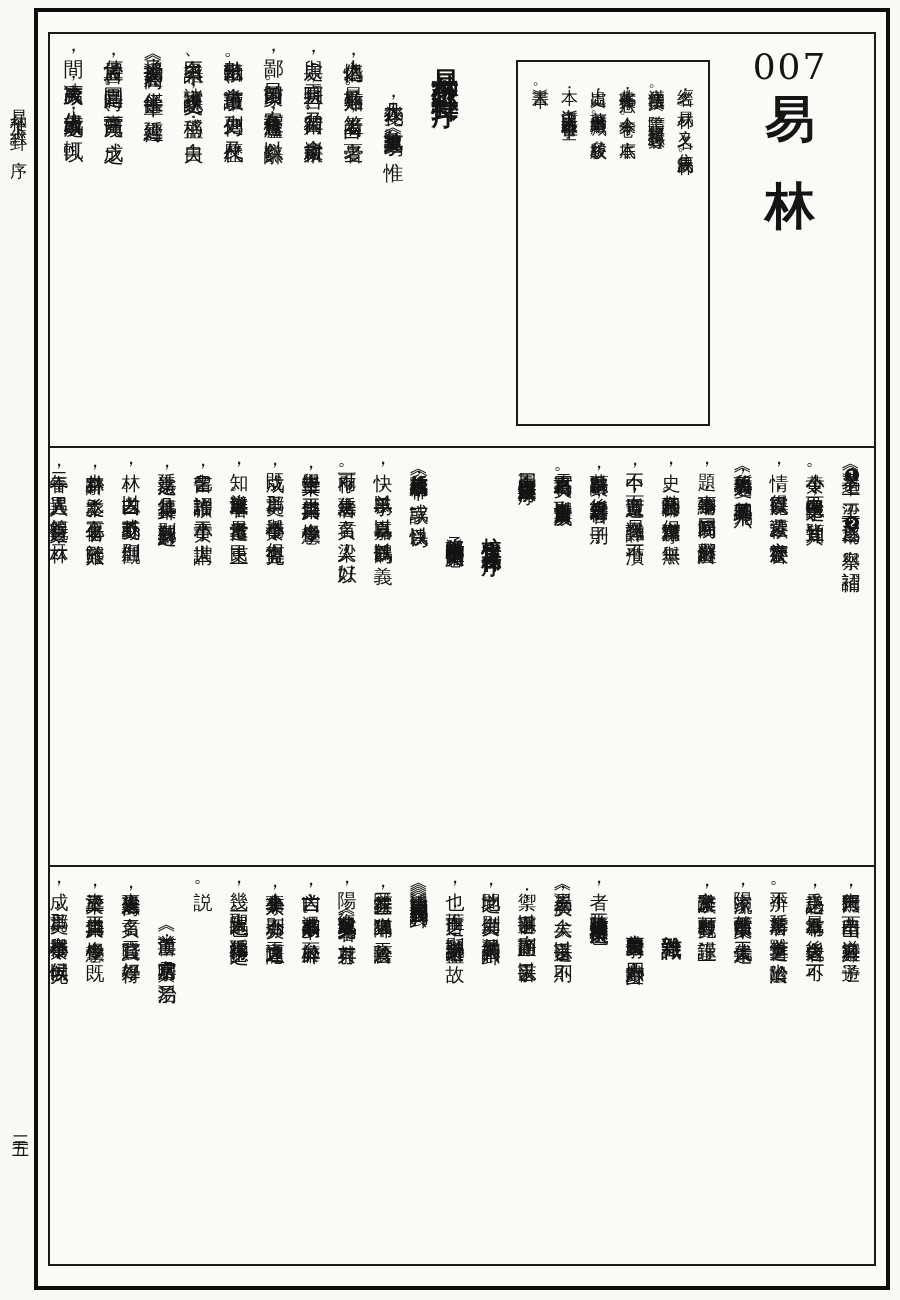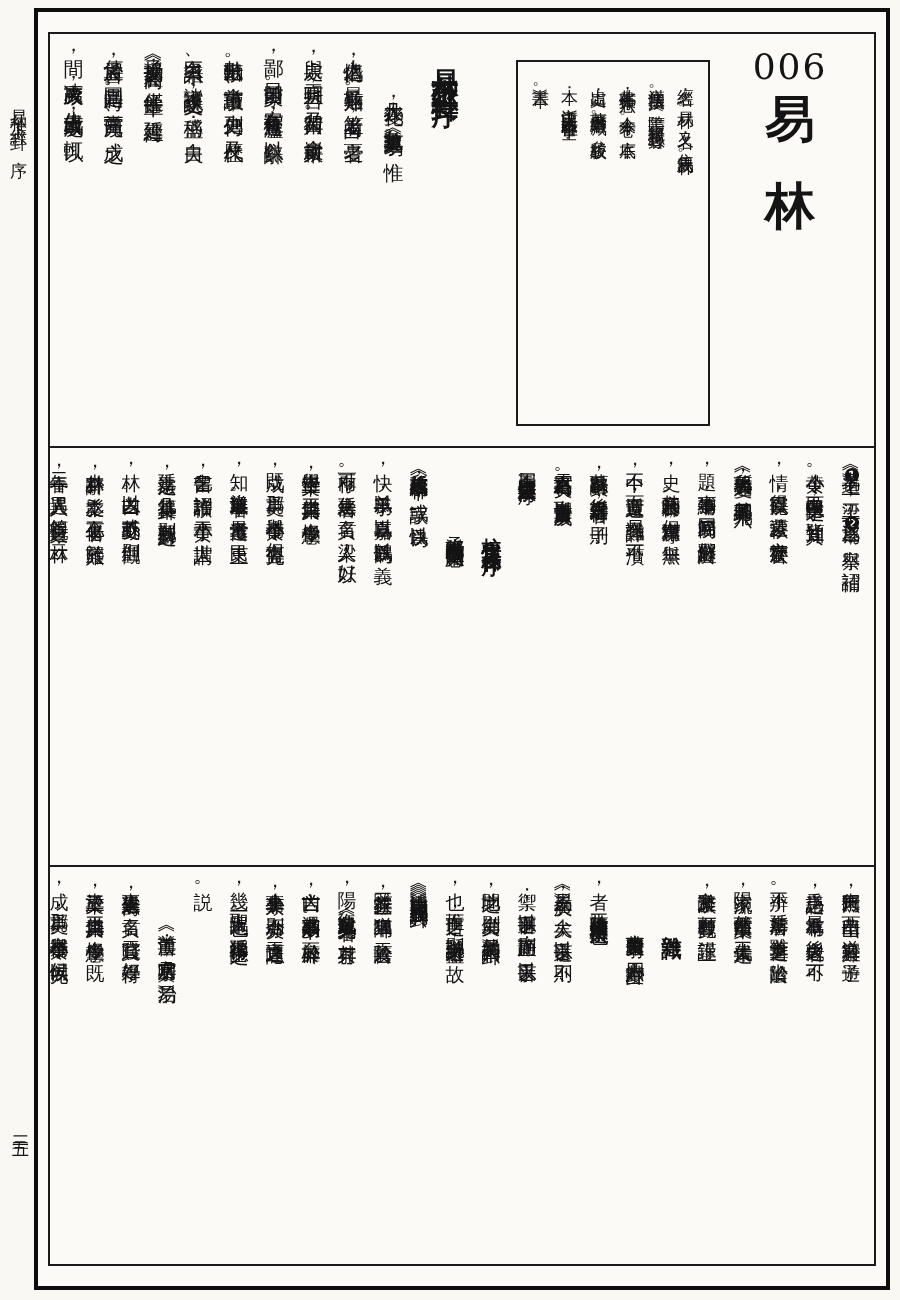--- a/index.html
+++ b/index.html
@@ -85,21 +85,21 @@
 
   <div class="margin-title">易林上下經卦　序</div>
 
   <div class="margin-folio">三五一</div>
 
   <div class="outer-frame">
     <div class="inner-frame">
 
       <section class="band band-top">
         <div class="header-zone">
-          <div class="folio">006</div>
+          <div class="folio">007</div>
           <div class="big-char">易</div>
           <div class="big-char big-char-2">林</div>
         </div>
         <div class="bib-box">
             <div class="col">經名：易林。又名：焦氏易林。</div>
             <div class="col">漢焦贛撰。《隋書·經籍志》著錄</div>
             <div class="col">此書作十六卷，今本十卷。底本</div>
             <div class="col">出處：《萬曆續道藏》。參校版</div>
             <div class="col">本：浙江人民出版社《百子全</div>
             <div class="col">書》本。</div>

